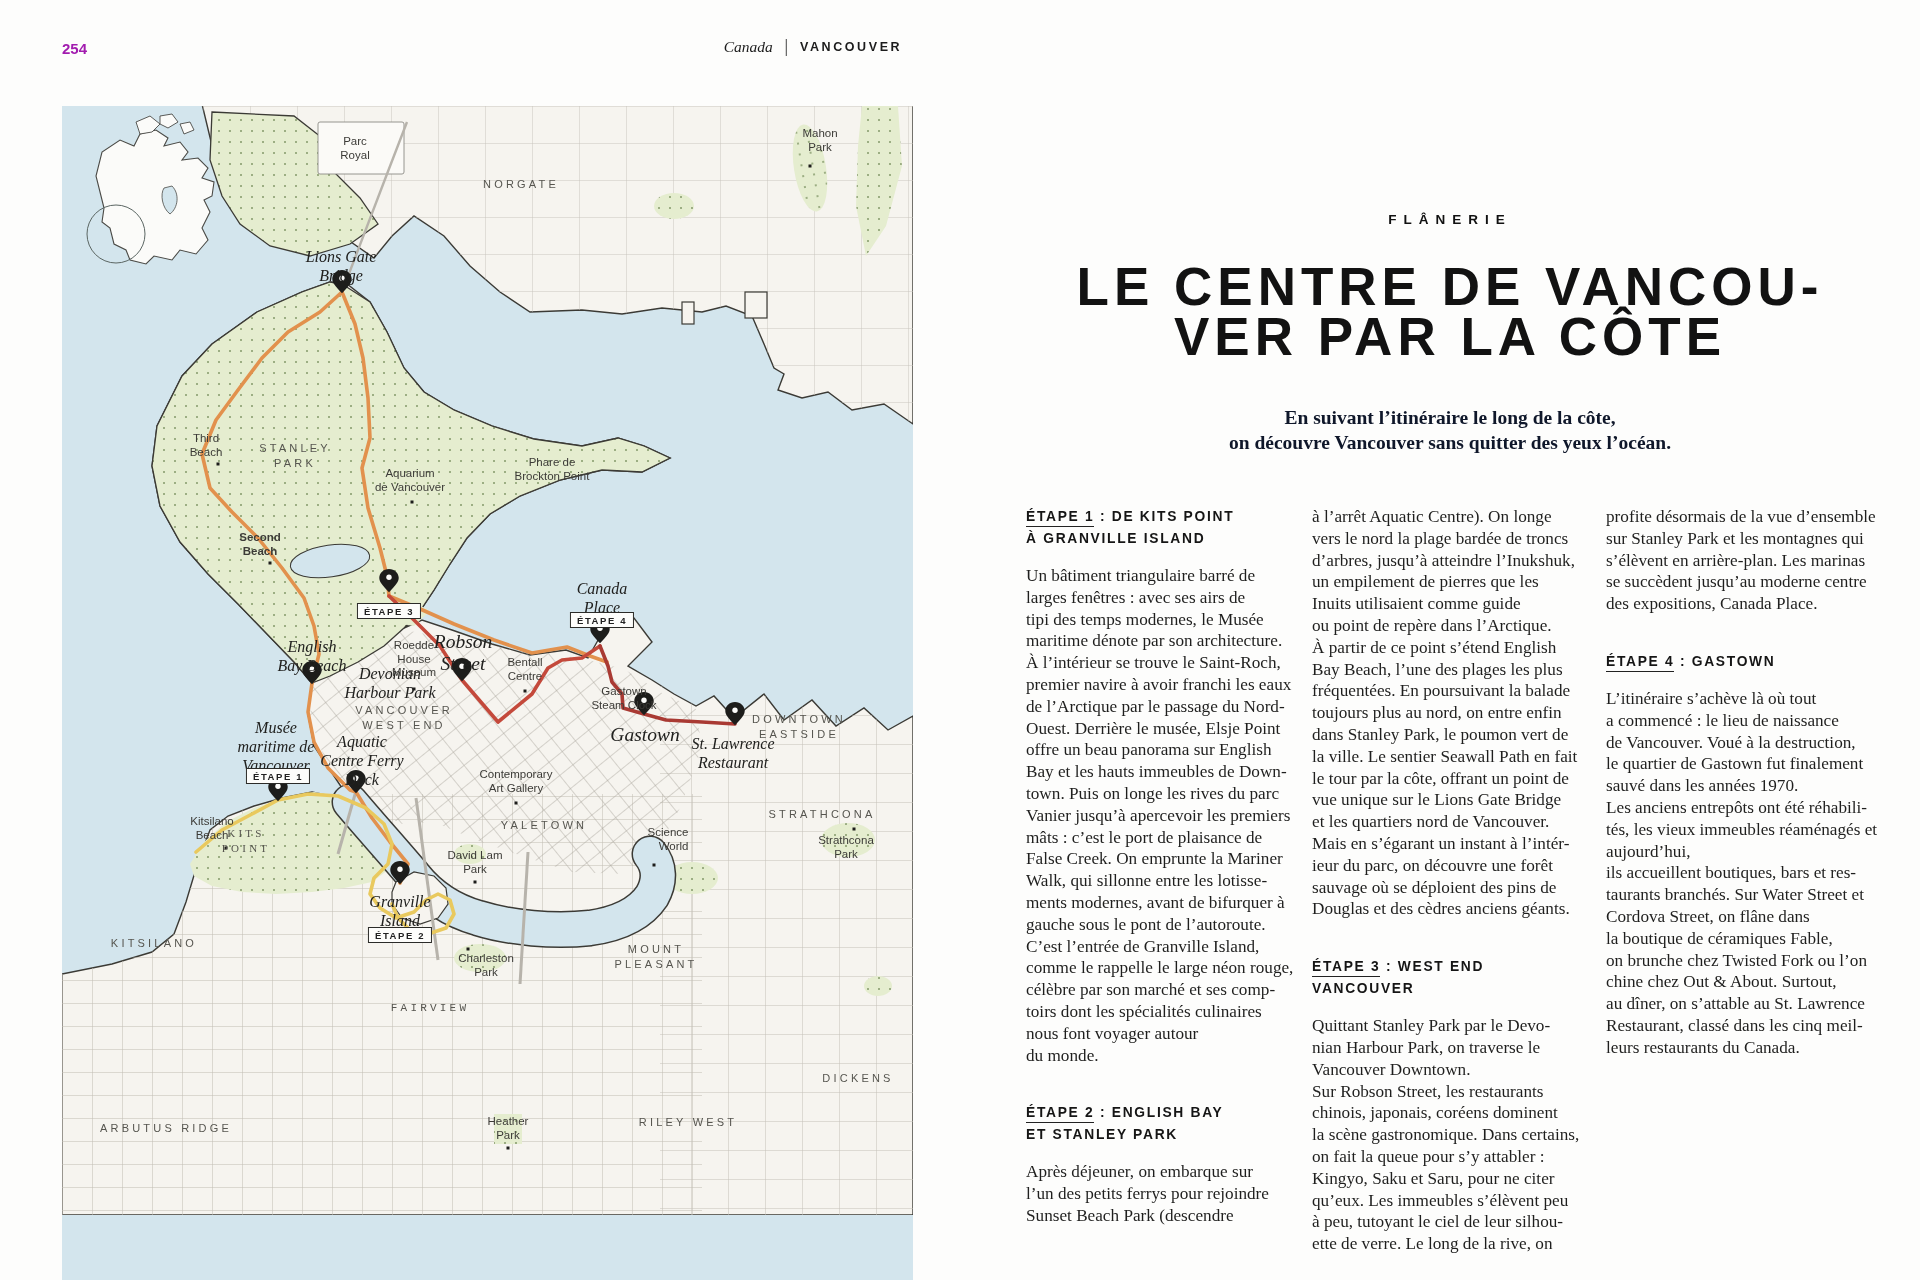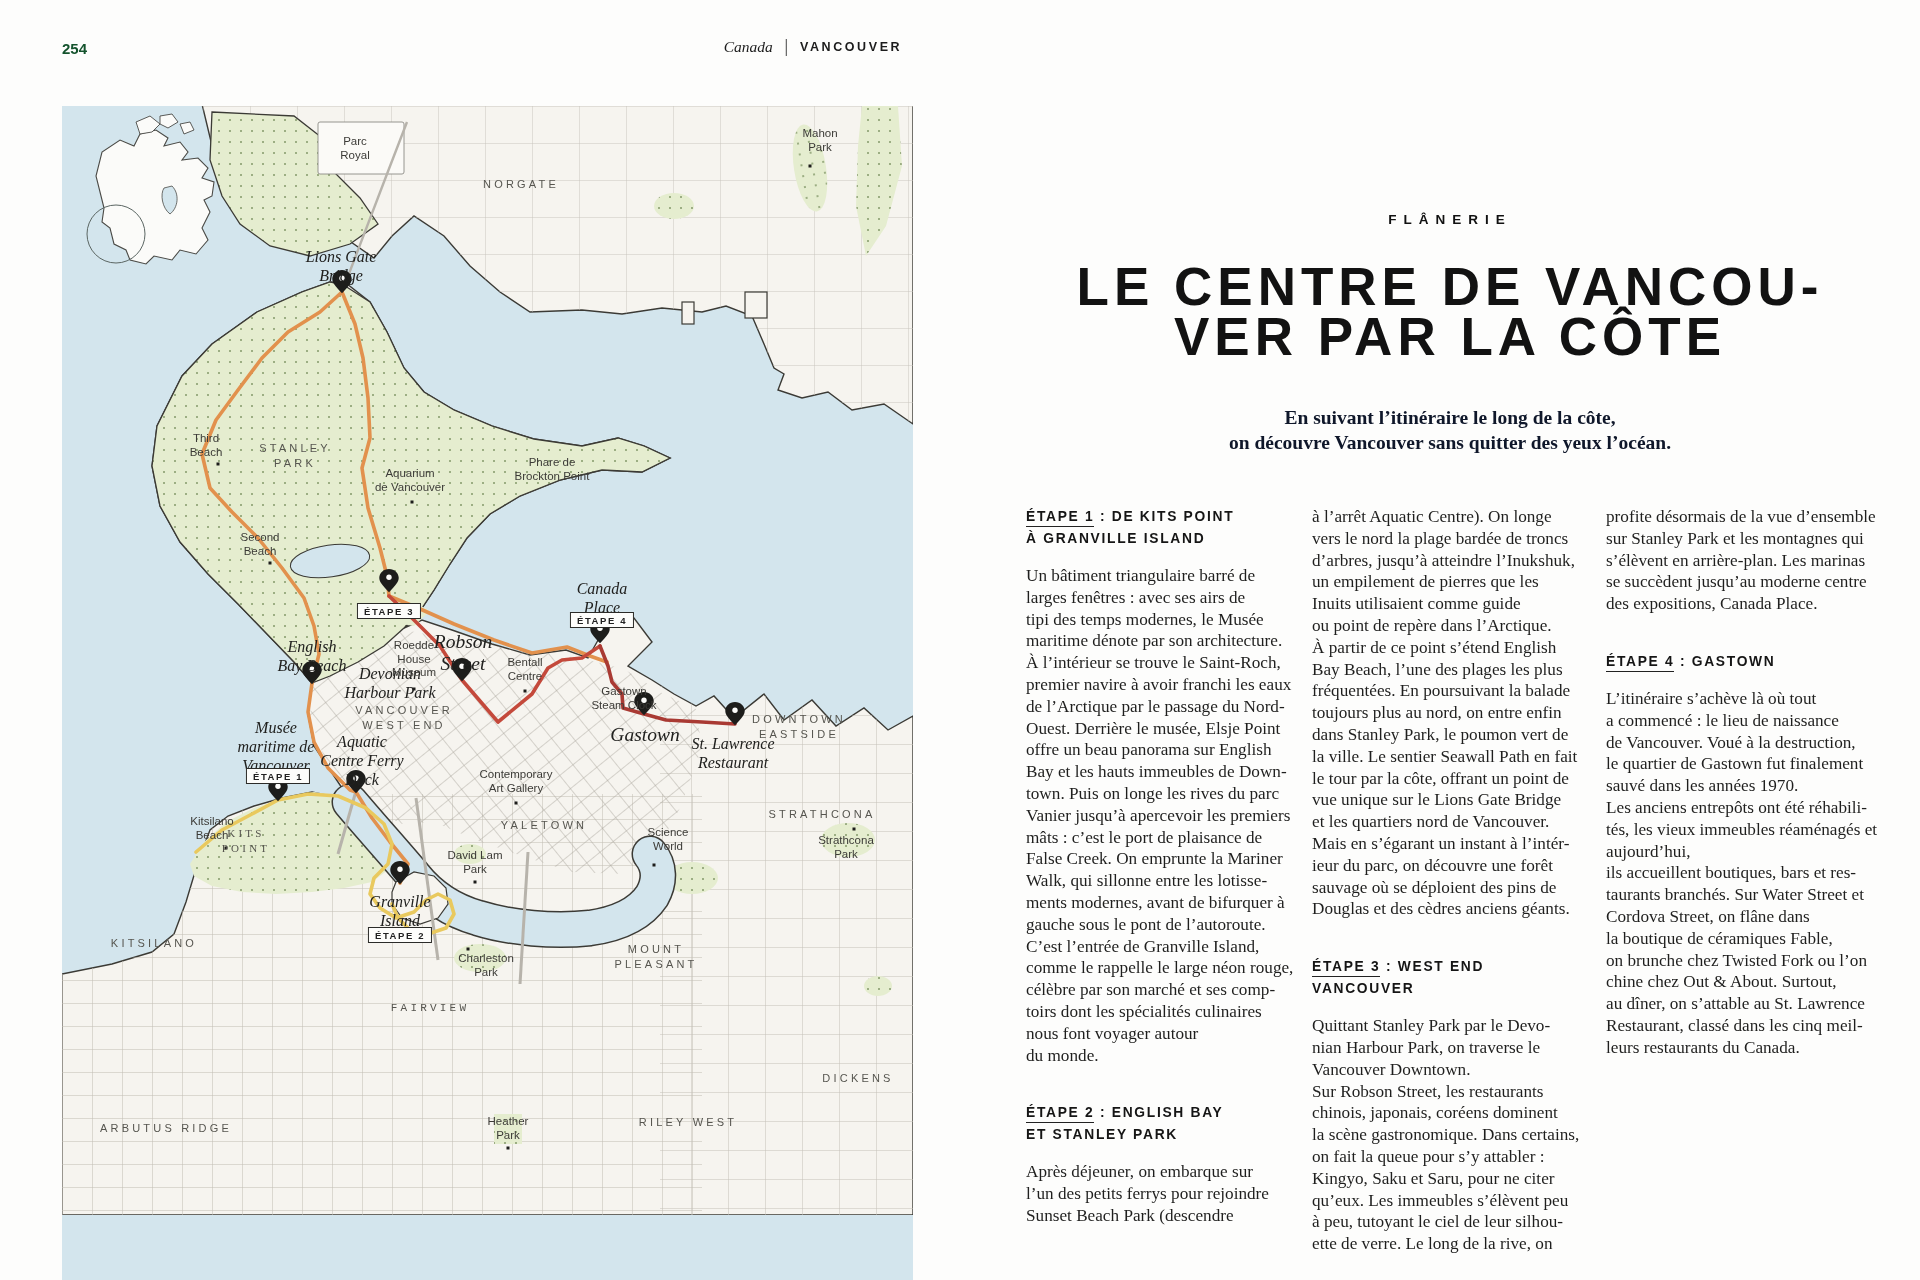--- a/index.html
+++ b/index.html
@@ -1,20 +1,20 @@
 <!DOCTYPE html>
 <html><head>
 <meta charset="utf-8">
 <style>
   html,body{margin:0;padding:0;}
   body{width:1920px;height:1280px;position:relative;background:#fdfdfc;overflow:hidden;
        font-family:"Liberation Serif",serif;color:#1f1f1e;}
 
   
-  .page-number{position:absolute;left:62px;top:40px;font:bold 15px "Liberation Sans",sans-serif;color:#14532d;}
+  .page-number{position:absolute;left:62px;top:40px;font:bold 15px "Liberation Sans",sans-serif;color:#a21caf;}
   .breadcrumb{position:absolute;left:813px;top:38px;transform:translateX(-50%);
               display:flex;align-items:center;gap:13px;}
   .breadcrumb .loc{font:italic 15.5px "Liberation Serif",serif;color:#1c1c1c;}
   .breadcrumb .sep{width:1px;height:17px;background:#444;}
   .breadcrumb .city{font:bold 12.5px "Liberation Sans",sans-serif;letter-spacing:2.6px;color:#1c1c1c;}
 
   
   .map-wrap{position:absolute;left:62px;top:106px;width:851px;height:1248px;overflow:hidden;background:#d3e5ed;}
   .map-wrap svg{position:absolute;left:0;top:0;}
   .map-label{position:absolute;transform:translate(-50%,-50%);white-space:pre-line;text-align:center;}
@@ -205,21 +205,21 @@
       <div class="map-label sans" style="left: 144px; top: 339px;">Third
 Beach</div>
       <div class="map-dot" style="left: 156px; top: 358px;"></div>
       <div class="map-label region" style="left: 233px; top: 350px;">STANLEY
 PARK</div>
       <div class="map-label sans" style="left: 348px; top: 374px;">Aquarium
 de Vancouver</div>
       <div class="map-dot" style="left: 350px; top: 396px;"></div>
       <div class="map-label sans" style="left: 490px; top: 363px;">Phare de
 Brockton Point</div>
-      <div class="map-label sans" style="left: 198px; top: 438px;">Second
+      <div class="map-label sans" style="left: 198px; top: 438px; font-weight: bold;">Second
 Beach</div>
       <div class="map-dot" style="left: 208px; top: 457px;"></div>
       <div class="map-label it" style="left: 540px; top: 492px;">Canada
 Place</div>
       <div class="map-label it" style="left: 328px; top: 530px; margin-top: 47px;">Devonian
 Harbour Park</div>
       <div class="map-label it-lg" style="left: 401px; top: 547px;">Robson
 Street</div>
       <div class="map-label it" style="left: 250px; top: 550px;">English
 Bay Beach</div>
@@ -246,21 +246,21 @@
 Centre Ferry
 Dock</div>
       <div class="map-label sans" style="left: 454px; top: 675px;">Contemporary
 Art Gallery</div>
       <div class="map-dot" style="left: 454px; top: 697px;"></div>
       <div class="map-label region" style="left: 760px; top: 708px;">STRATHCONA</div>
       <div class="map-label region" style="left: 462px; top: 719px; margin-left: 20px;">YALETOWN</div>
       <div class="map-label sans" style="left: 150px; top: 722px;">Kitsilano
 Beach</div>
       <div class="map-dot" style="left: 164px; top: 742px;"></div>
-      <div class="map-label sans" style="left: 606px; top: 733px;">Science
+      <div class="map-label sans" style="left: 606px; top: 733px; text-align: right;">Science
 World</div>
       <div class="map-dot" style="left: 592px; top: 759px;"></div>
       <div class="map-label region" style="left: 184px; top: 735px; font-family: Liberation Serif, serif;">KITS
 POINT</div>
       <div class="map-label sans" style="left: 784px; top: 741px;">Strathcona
 Park</div>
       <div class="map-dot" style="left: 792px; top: 723px;"></div>
       <div class="map-label sans" style="left: 413px; top: 756px;">David Lam
 Park</div>
       <div class="map-dot" style="left: 413px; top: 776px;"></div>

